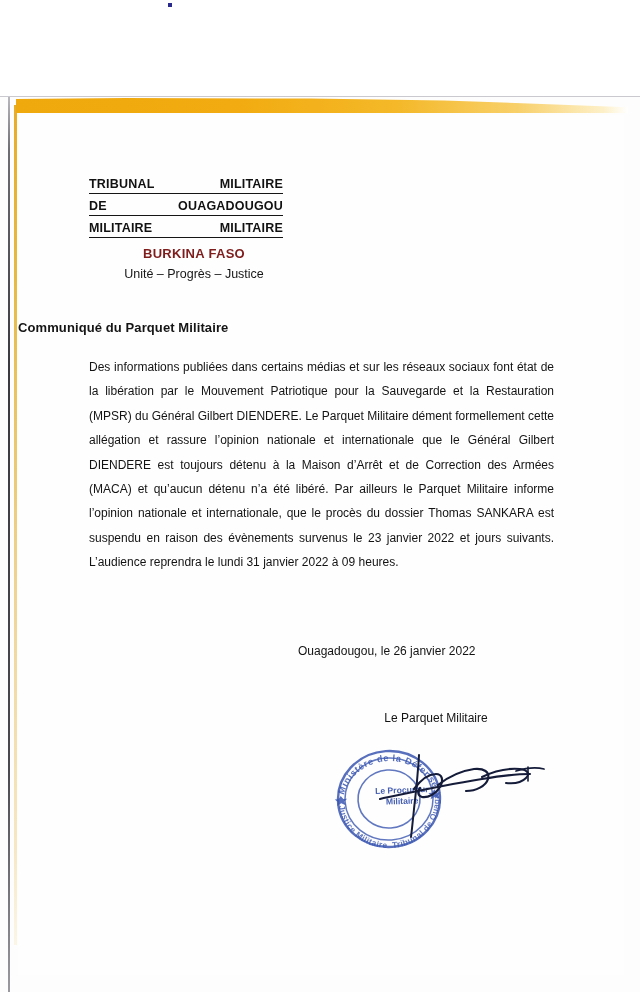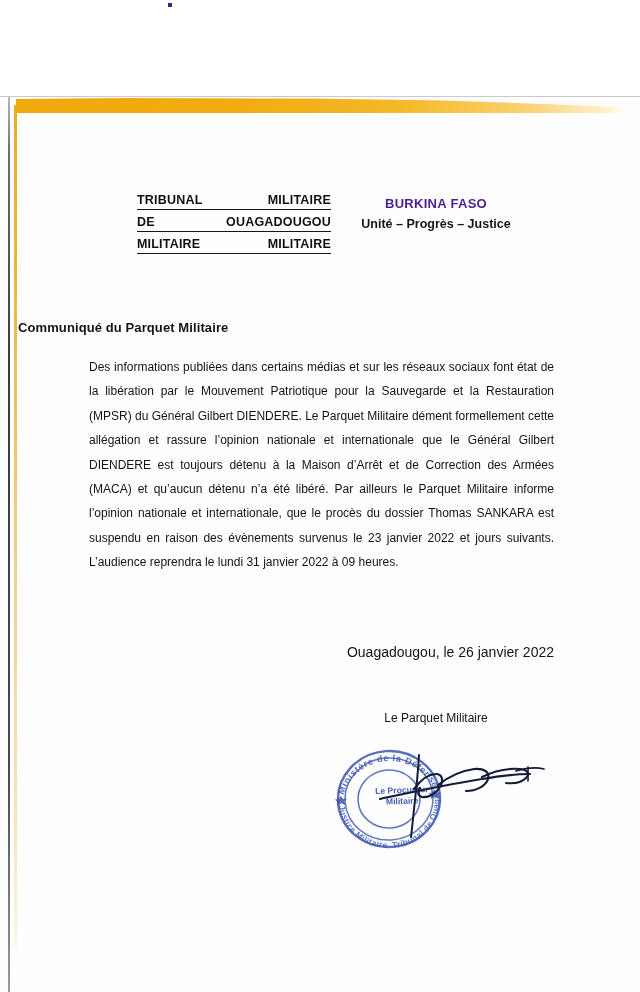--- a/index.html
+++ b/index.html
@@ -83,25 +83,26 @@
     top: 18px;
     width: 606px;
     height: 860px;
     background: #fefefe;
   }
 
   
   .header-row {
     position: absolute;
     left: 71px;
-    top: 78px;
+    top: 62px;
     width: 500px;
     display: flex;
-    justify-content: center;
+    justify-content: space-between;
     align-items: flex-start;
+    flex-direction: column;
   }
 
   .letterhead {
     width: 194px;
   }
   .letterhead-line {
     display: flex;
     justify-content: space-between;
     font-size: 12.5px;
     font-weight: bold;
@@ -116,30 +117,29 @@
   .letterhead-line span { display: inline-block; }
 
   .state-block {
     text-align: center;
     padding-top: 2px;
     width: 210px;
   }
   .state-name {
     font-size: 13px;
     font-weight: bold;
-    color: #4c1d95;
+    color: #7f1d1d;
     letter-spacing: .3px;
     line-height: 17px;
   }
   .state-motto {
     font-size: 12.5px;
     color: #161616;
     line-height: 19px;
     margin-top: 3px;
-    font-weight: bold;
   }
 
   
   .doc-title {
     position: absolute;
     left: 0px;
     top: 205px;
     width: 606px;
     text-align: left;
     font-size: 13px;
@@ -162,22 +162,22 @@
     hyphens: none;
   }
   .body-text p { margin: 0; }
 
   
   .date-line {
     position: absolute;
     left: 280px;
     top: 529px;
     width: 256px;
-    text-align: right;
-    font-size: 14px;
+    text-align: left;
+    font-size: 12px;
     color: #131313;
   }
 
   
   .sig-label {
     position: absolute;
     left: 300px;
     top: 596px;
     width: 236px;
     text-align: center;

